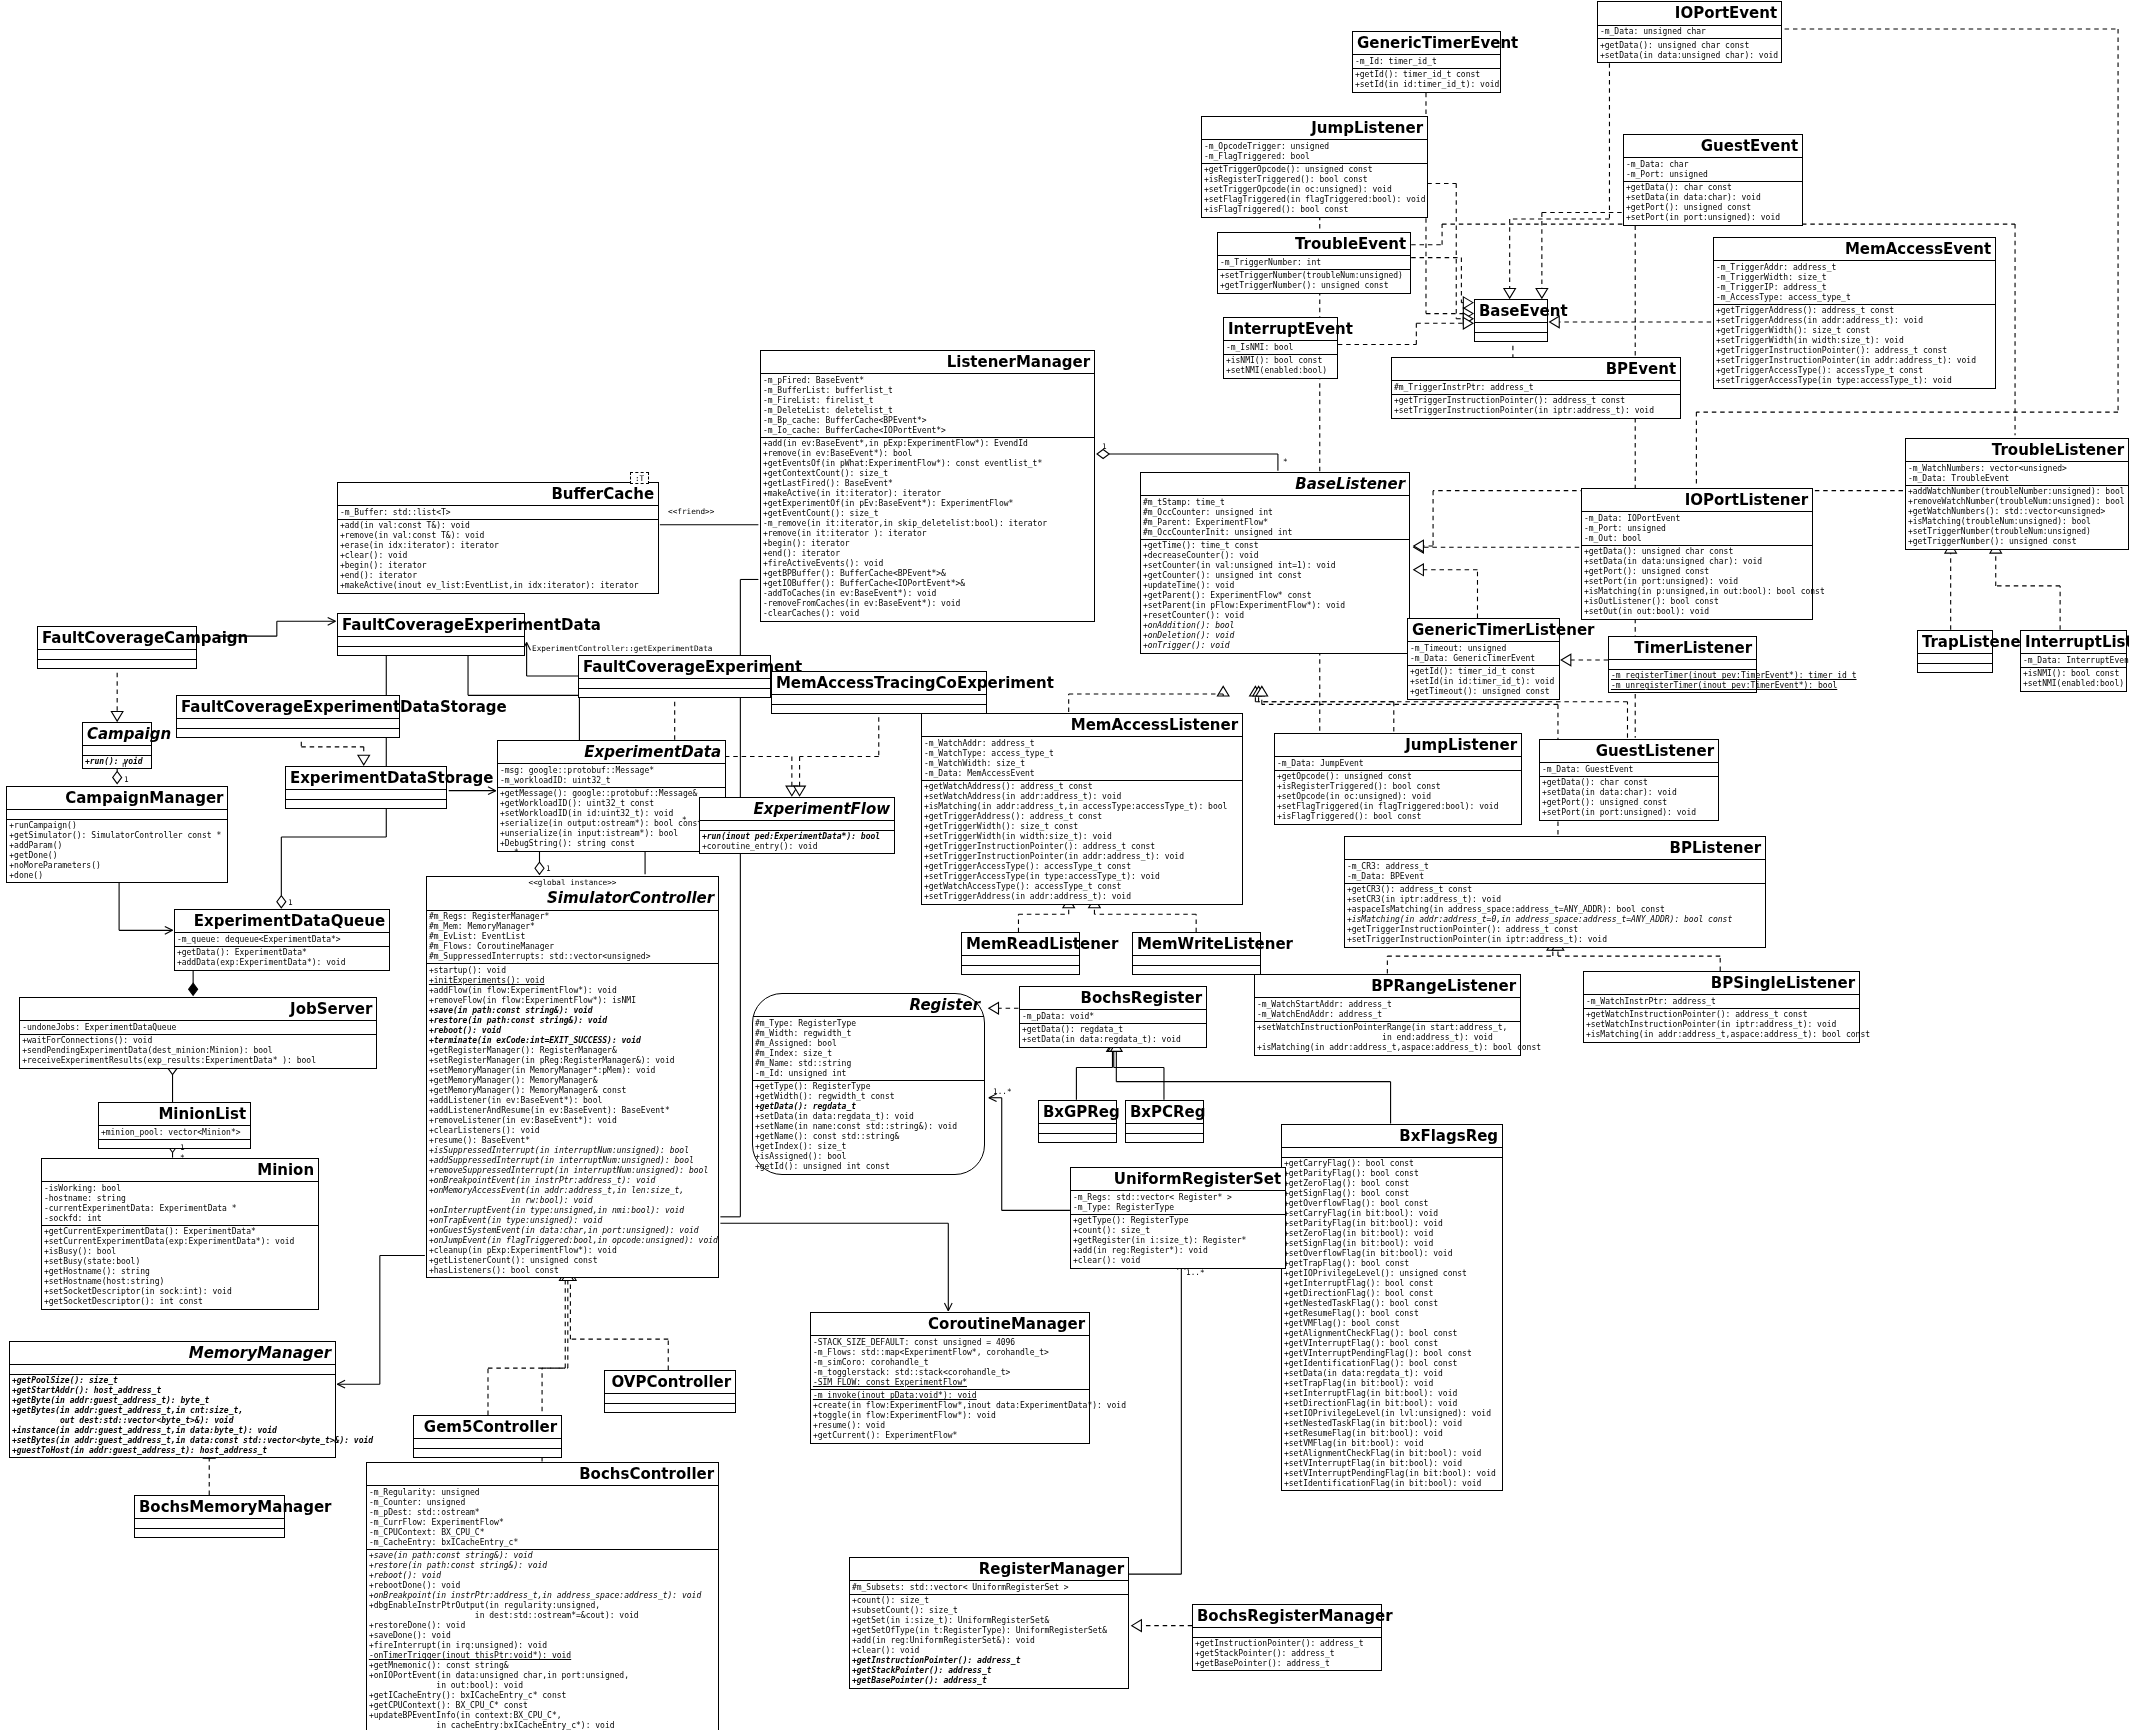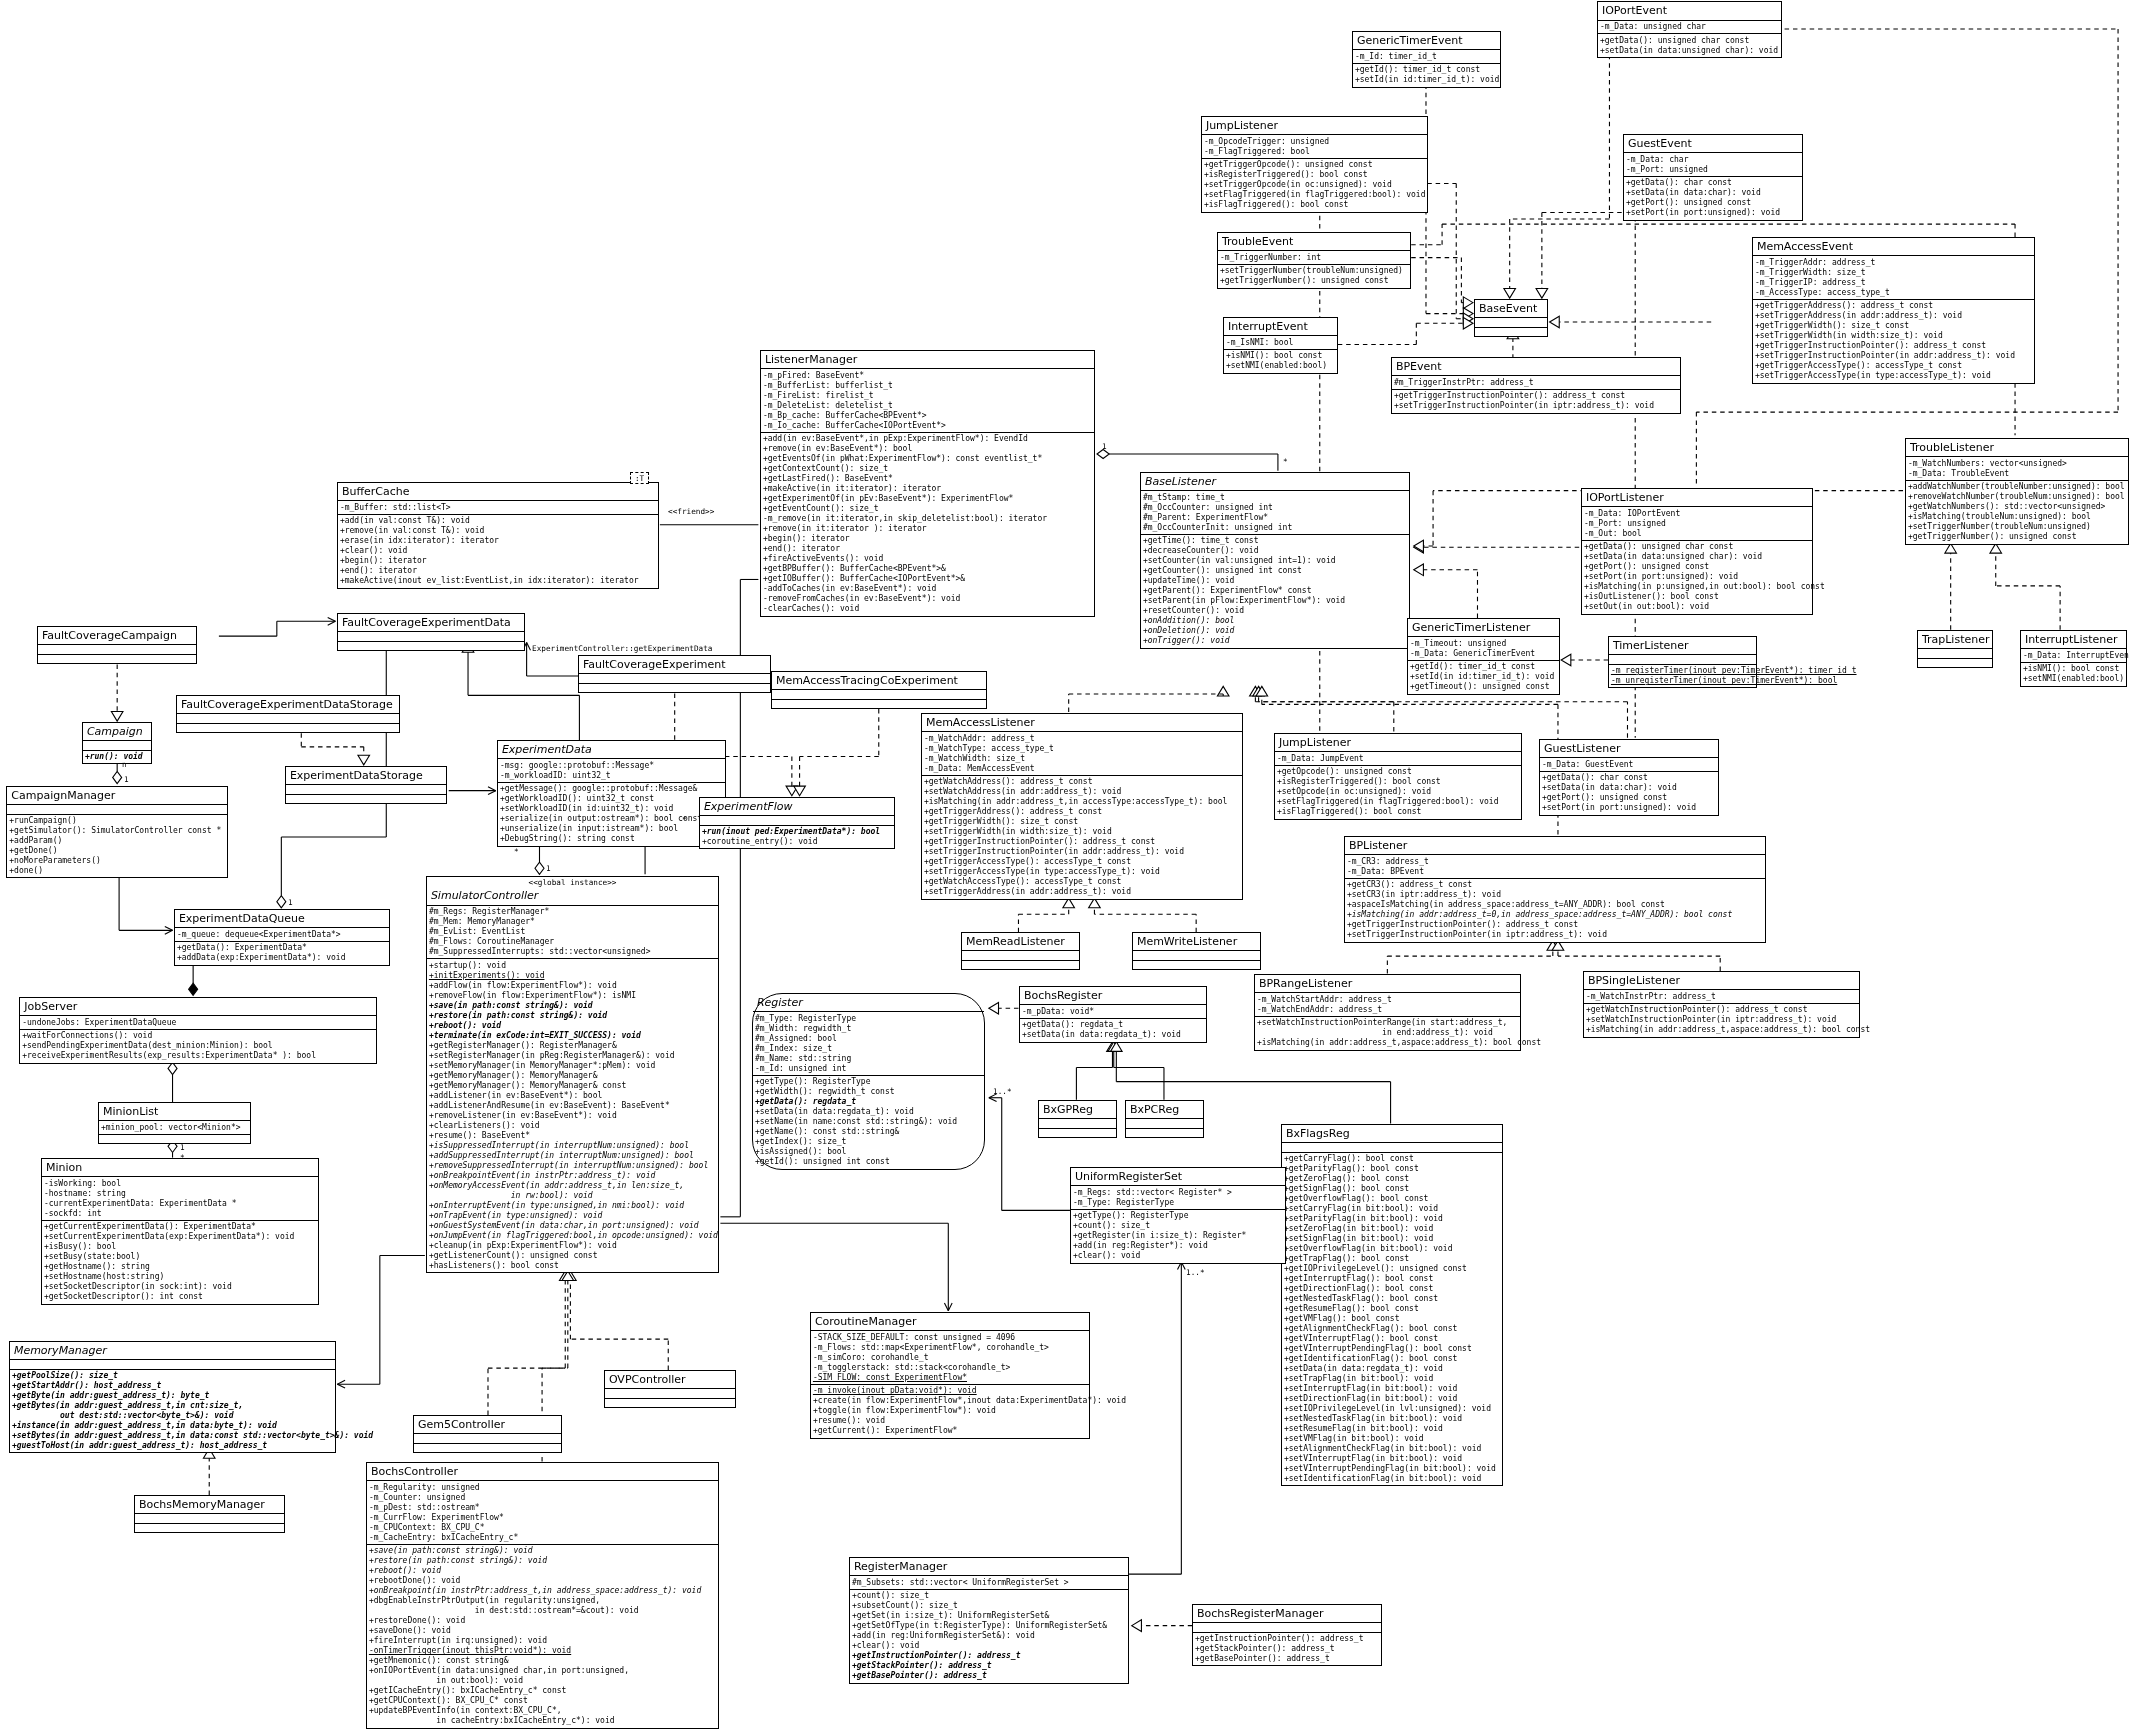--- a/index.html
+++ b/index.html
@@ -1,22 +1,22 @@
 <!DOCTYPE html>
 <html style="font-size:10.3px"><head>
 <meta charset="utf-8">
 <style>
   html,body{margin:0;padding:0;background:#fff;}
   #canvas{position:relative;width:2129px;height:1730px;background:#fff;
           font-family:"DejaVu Sans Mono",monospace;}
   #edges{position:absolute;left:0;top:0;z-index:1;}
   .uml-class{position:absolute;background:#fff;border:1px solid #000;z-index:2;
              box-sizing:border-box;}
-  .uml-title{font-family:"DejaVu Sans",sans-serif;font-weight:normal;font-size:11px;
-             text-align:left;padding:1.9px 3.9px 2.6px 3.9px;white-space:nowrap;}
+  .uml-title{font-family:"DejaVu Sans",sans-serif;font-weight:bold;font-size:15px;
+             text-align:right;padding:1.9px 3.9px 2.6px 3.9px;white-space:nowrap;}
   .uml-title.abstract{font-style:italic;}
   .uml-stereo{font-family:"DejaVu Sans Mono",monospace;font-weight:normal;font-size:7.7px;
               text-align:center;padding-top:1.3px;white-space:nowrap;}
   .uml-sec{border-top:1px solid #000;padding:1.3px 1.9px;min-height:5.8px;}
   .uml-row{font-size:8px;line-height:10px;white-space:pre;}
   .uml-row.i{font-style:italic;}
   .uml-row.b{font-style:italic;font-weight:bold;}
   .uml-row.u{text-decoration:underline;}
   .dlabel{position:absolute;z-index:3;font-size:7.7px;white-space:nowrap;
           font-family:"DejaVu Sans Mono",monospace;}
@@ -267,21 +267,21 @@
           <div class="uml-row">-m_Data: char</div>
           <div class="uml-row">-m_Port: unsigned</div>
         </div>
         <div class="uml-sec">
           <div class="uml-row">+getData(): char const</div>
           <div class="uml-row">+setData(in data:char): void</div>
           <div class="uml-row">+getPort(): unsigned const</div>
           <div class="uml-row">+setPort(in port:unsigned): void</div>
         </div>
       </div>
-      <div class="uml-class" style="left: 1713px; top: 237px; width: 283px; margin-left: 39px;">
+      <div class="uml-class" style="left: 1713px; top: 237px; width: 283px;">
         <div>
           <div class="uml-title">MemAccessEvent</div>
         </div>
         <div class="uml-sec">
           <div class="uml-row">-m_TriggerAddr: address_t</div>
           <div class="uml-row">-m_TriggerWidth: size_t</div>
           <div class="uml-row">-m_TriggerIP: address_t</div>
           <div class="uml-row">-m_AccessType: access_type_t</div>
         </div>
         <div class="uml-sec">

